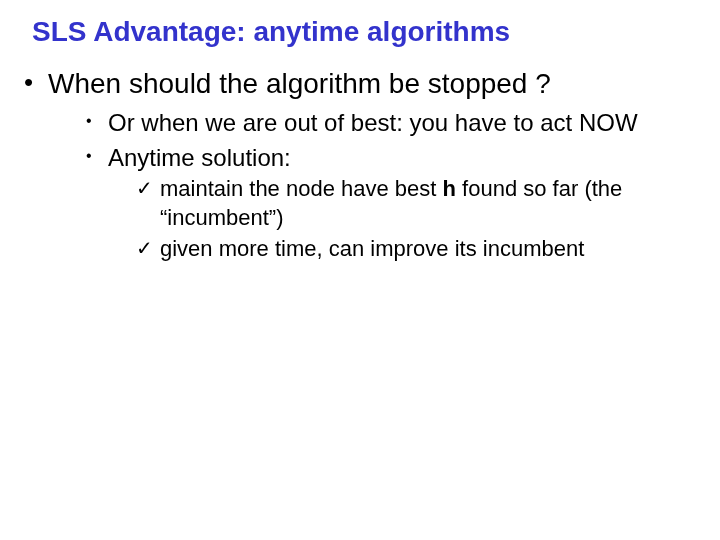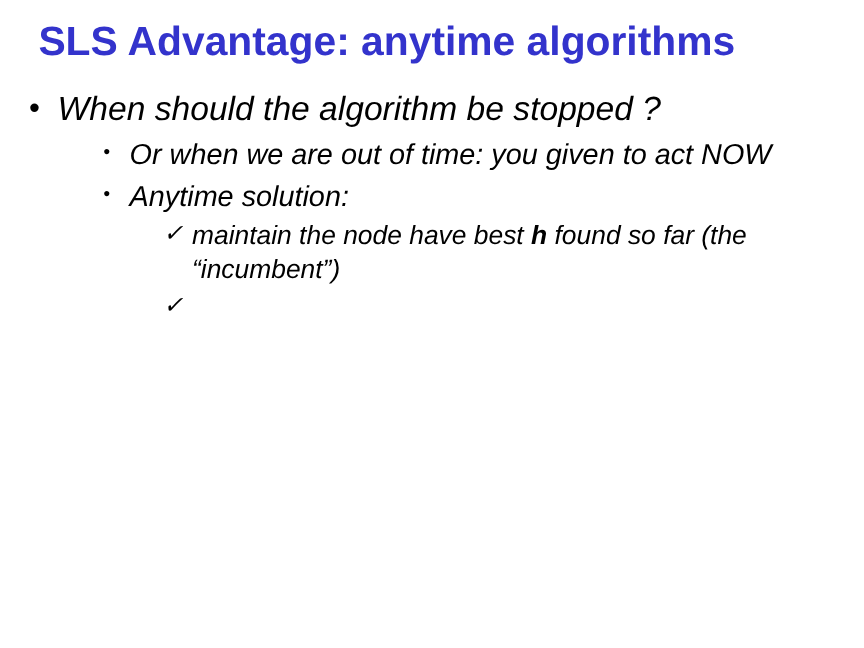--- a/index.html
+++ b/index.html
@@ -11,31 +11,30 @@
     font-family: Arial, Helvetica, sans-serif;
     color: #000;
   }
   .slide {
     box-sizing: border-box;
     width: 720px;
     height: 540px;
     padding: 12px 12px 0 12px;
   }
   .title {
-    font-size: 34px;
+    font-size: 28px;
     font-weight: bold;
     color: #3333cc;
     margin: 4px 0 18px 20px;
     letter-spacing: 0px;
   }
   ul.level1 {
     list-style: none;
     margin: 0 0 0 8px;
     padding: 0;
-    font-style: italic;
   }
   ul.level1 > li {
     position: relative;
     padding-left: 28px;
     font-size: 28px;
     line-height: 1.25;
     margin-bottom: 8px;
   }
   ul.level1 > li::before {
     content: "•";
@@ -91,31 +90,32 @@
 
 <div class="slide">
   <div class="title">SLS Advantage: anytime algorithms</div>
 
   <ul class="level1">
     <li>
       <span>When should the algorithm be  stopped ?</span>
 
       <ul class="level2">
         <li>
-          <span>Or when we are out of time: you given to act NOW</span>
+          <span>Or when we are out of best: you have to act NOW</span>
         </li>
         <li>
           <span>Anytime solution:</span>
 
           <ul class="level3">
             <li>
               <span class="check">✓</span>
               <span>maintain the node have best </span><span class="boldh">h</span><span> found so far (the “incumbent”)</span>
             </li>
             <li>
               <span class="check">✓</span>
+              <span>given more time, can improve its incumbent</span>
             </li>
           </ul>
         </li>
       </ul>
     </li>
   </ul>
 </div>
 
 </body></html>

